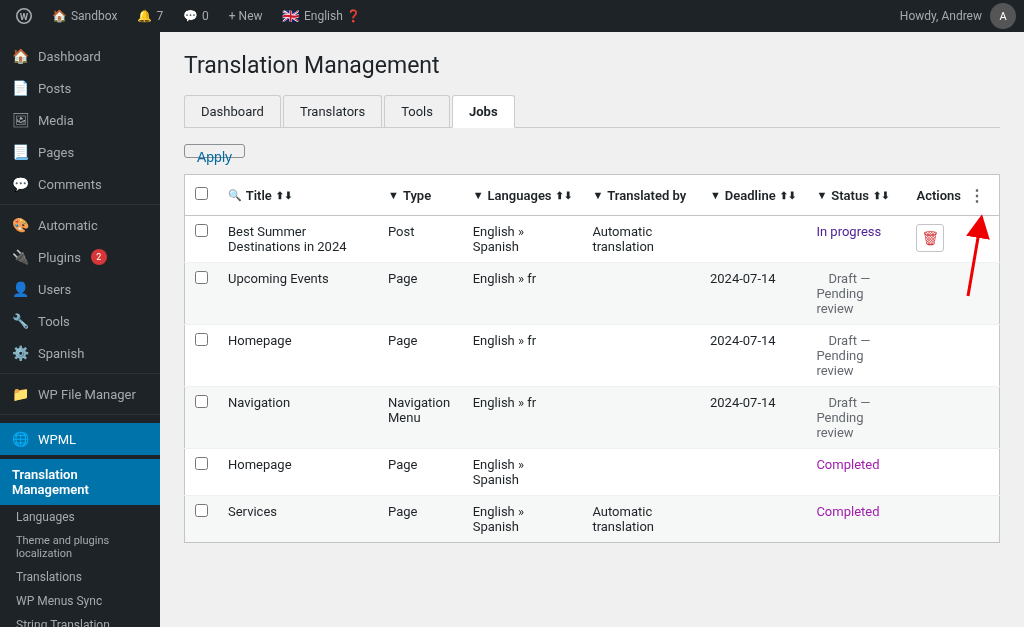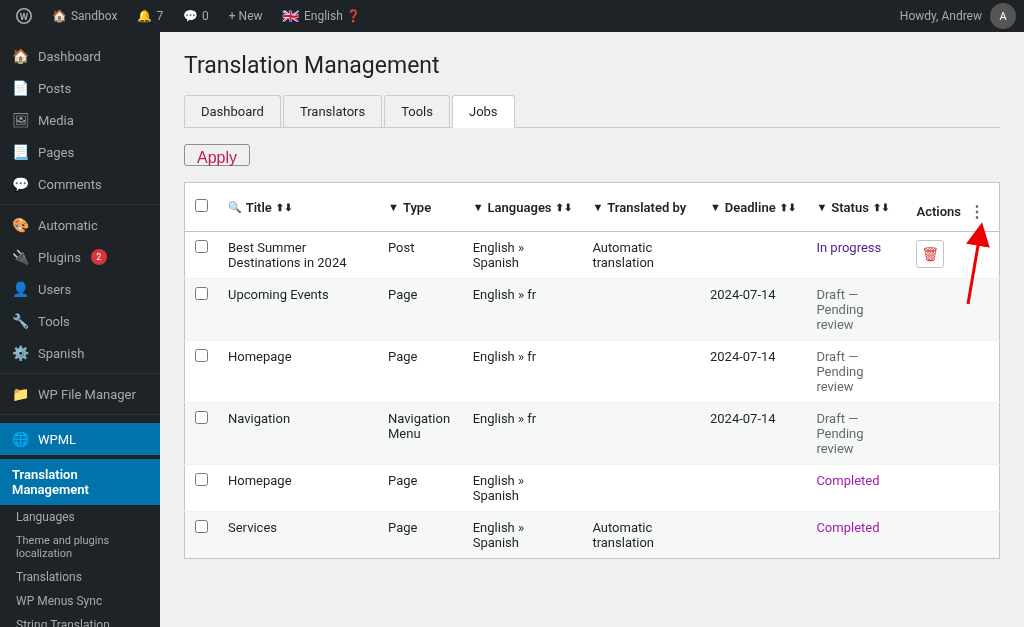--- a/index.html
+++ b/index.html
@@ -69,44 +69,44 @@
       padding: 8px 16px;
       background: #f0f0f1;
       border: 1px solid #ccc;
       border-bottom: none;
       cursor: pointer;
       font-size: 13px;
       color: #1d2327;
       margin-right: 2px;
       border-radius: 3px 3px 0 0;
     }
-    .tab.active { background: #fff; border-bottom: 1px solid #fff; margin-bottom: -1px; font-weight: 400; }
+    .tab.active { background: #fff; border-bottom: 1px solid #fff; margin-bottom: -1px; font-weight: 700; }
 
     
     .toolbar { display: flex; align-items: center; gap: 8px; margin-bottom: 16px; }
     .bulk-select {
       padding: 4px 8px;
       border: 1px solid #8c8f94;
       border-radius: 3px;
       background: #fff;
       font-size: 13px;
       color: #1d2327;
       min-width: 160px;
       height: 30px;
       cursor: pointer;
     }
     .apply-btn {
       padding: 4px 12px;
       background: #f0f0f1;
       border: 1px solid #8c8f94;
       border-radius: 3px;
-      font-size: 16px;
+      font-size: 14px;
       cursor: pointer;
-      height: 22px;
-      color: #be185d;
+      height: 14px;
+      color: #0369a1;
     }
 
     
     .wp-table {
       width: 100%;
       border-collapse: collapse;
       background: #fff;
       border: 1px solid #c3c4c7;
     }
     .wp-table thead { background: #fff; }
@@ -132,21 +132,21 @@
     .col-check { width: 30px; }
     .col-title { min-width: 160px; }
     .col-type { width: 100px; }
     .col-lang { width: 120px; }
     .col-translated { width: 140px; }
     .col-deadline { width: 100px; }
     .col-status { width: 140px; }
     .col-actions { width: 80px; }
 
     .status-in-progress { color: #4c1d95; }
-    .status-draft { color: #646970; }
+    .status-draft { color: #646970; margin-left: 12px; }
     .status-completed { color: #a21caf; }
     .status-cancelled { color: #d63638; }
 
     .delete-icon {
       display: inline-flex;
       align-items: center;
       justify-content: center;
       width: 28px;
       height: 28px;
       border: 1px solid #c3c4c7;
@@ -350,21 +350,21 @@
               </div>
             </th>
             <th class="col-status">
               <div class="col-header">
                 <span style="font-size:11px;">▼</span>
                 <span>Status</span>
                 <span style="cursor:pointer; font-size:10px;">⬆⬇</span>
               </div>
             </th>
             <th class="col-actions">
-              <div class="col-header" style="justify-content: space-between; margin-top: 8px;">
+              <div class="col-header" style="justify-content: space-between;">
                 <span>Actions</span>
                 <span class="more-icon">⋮</span>
               </div>
             </th>
           </tr>
         </thead>
         <tbody id="jobs-tbody">
 
         <tr>
       <td class="col-check">

